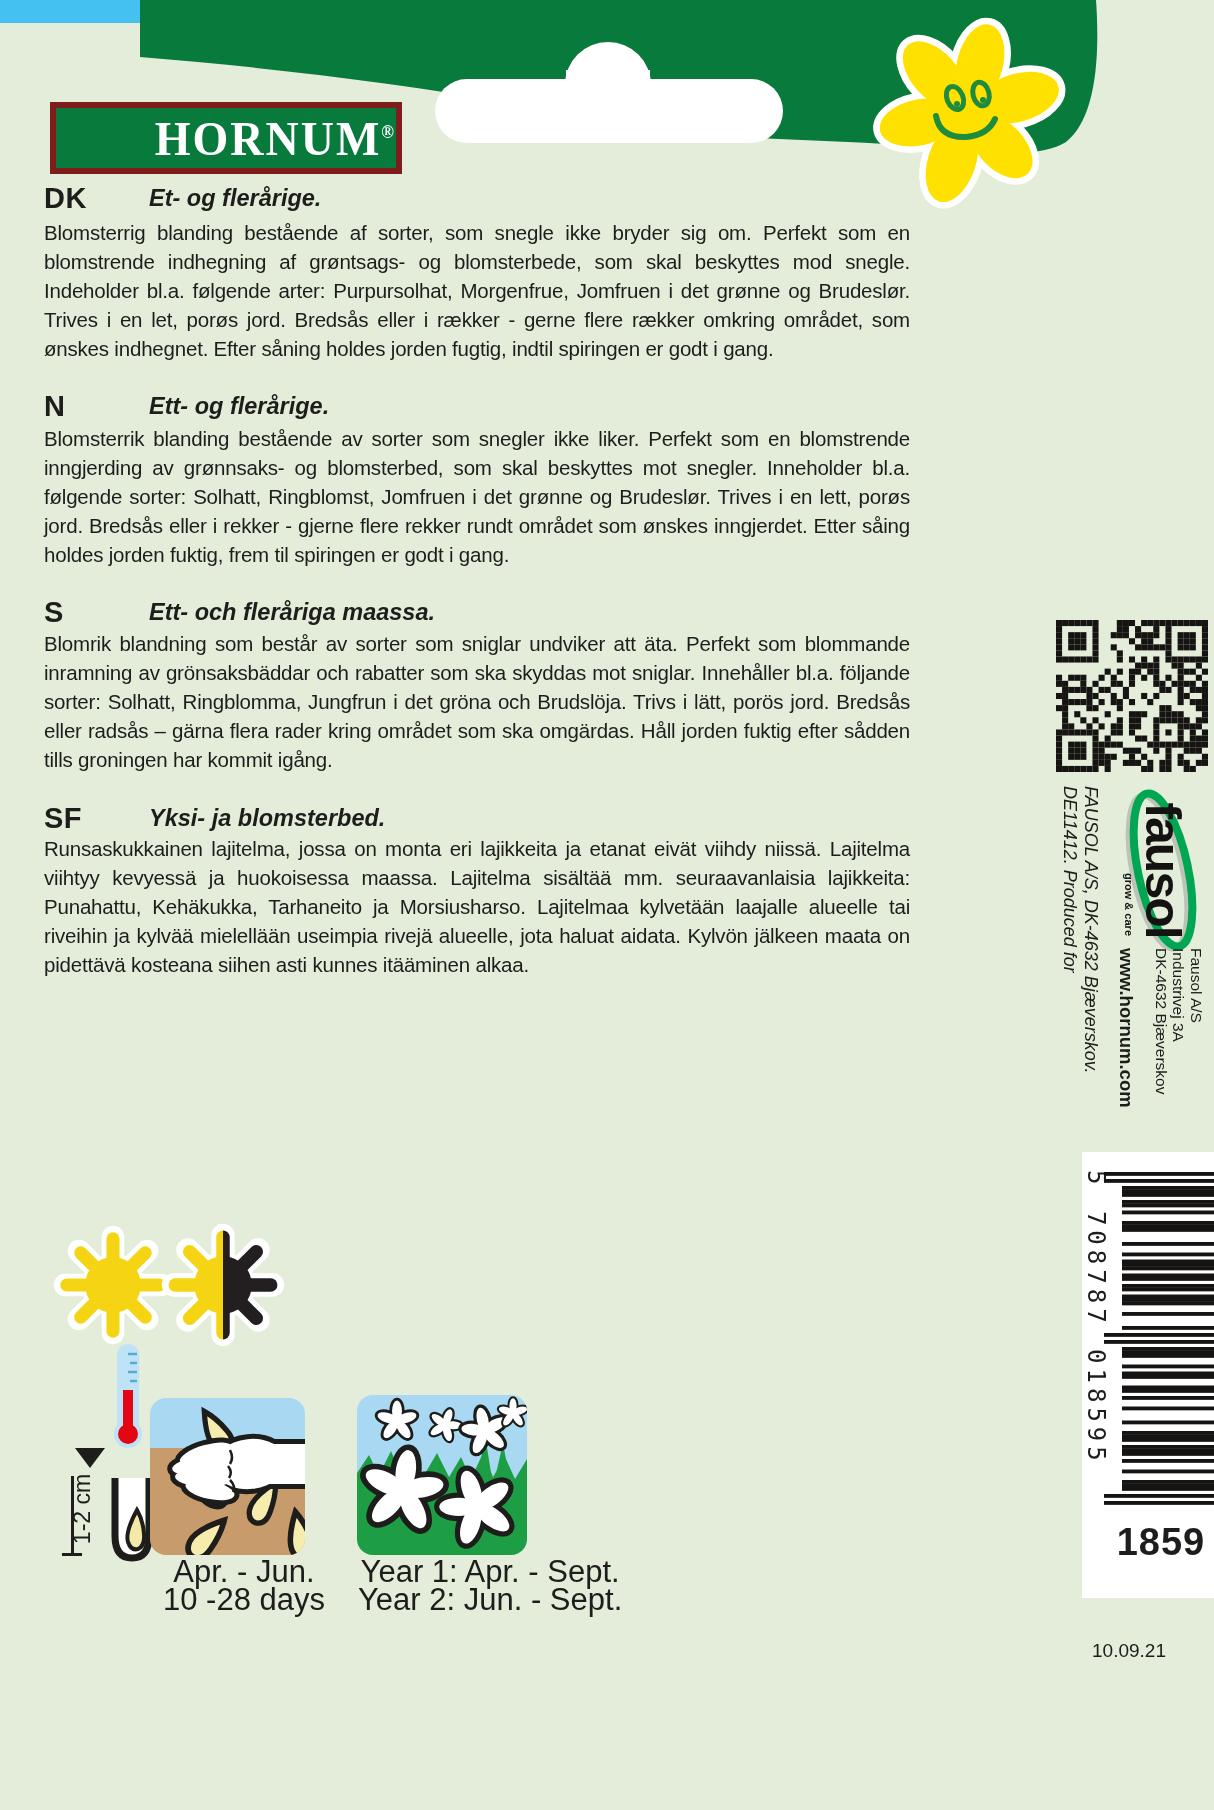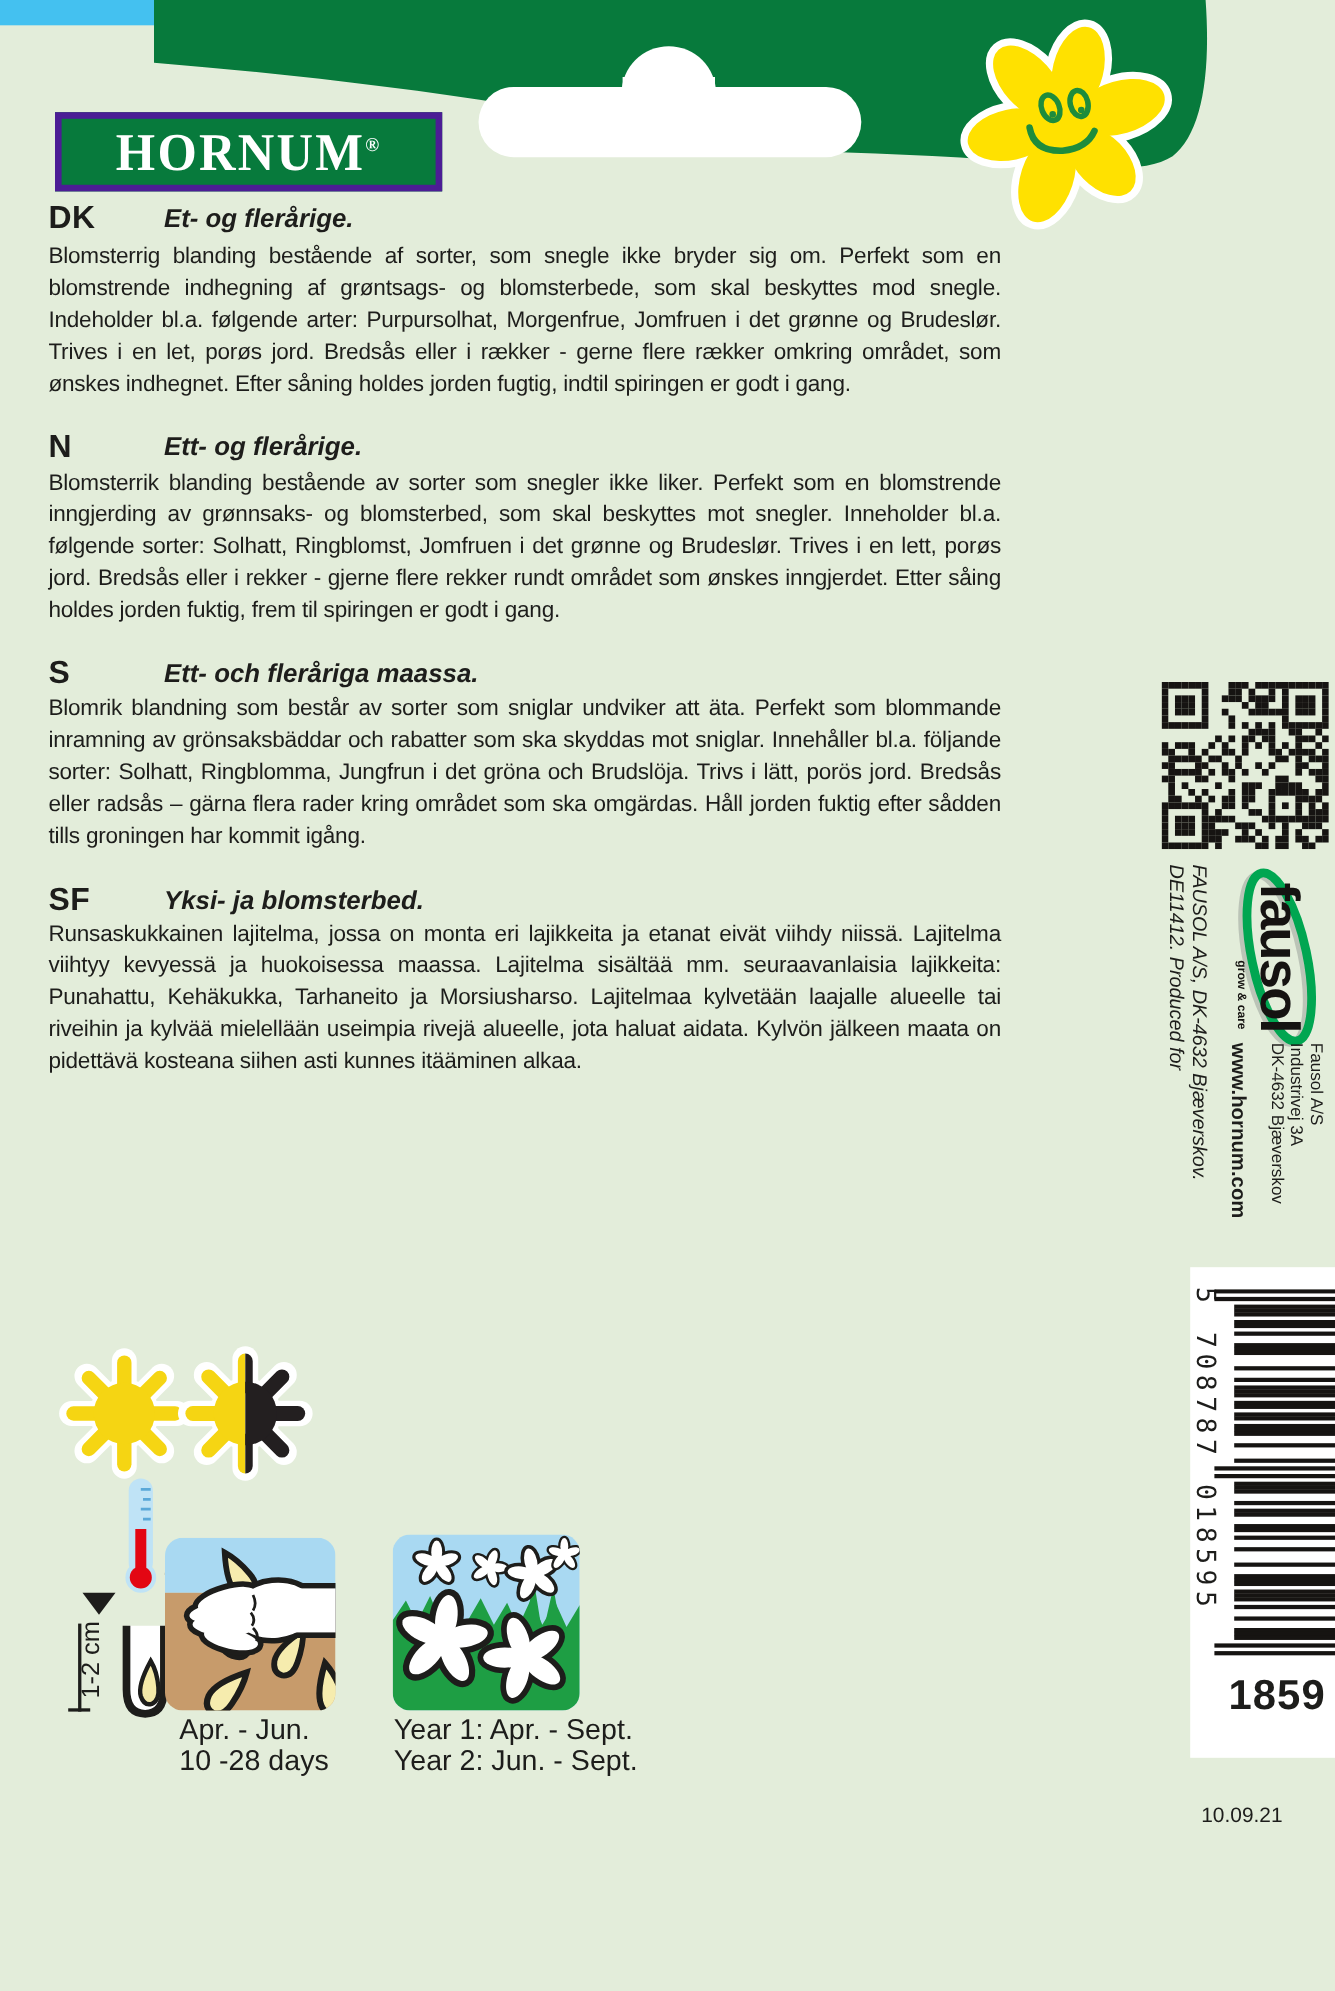--- a/index.html
+++ b/index.html
@@ -2,21 +2,21 @@
 <html><head>
 <meta charset="utf-8">
 <style>
   html,body{margin:0;padding:0;}
   .page{position:relative;width:1214px;height:1810px;background:#e3edda;overflow:hidden;
         font-family:"Liberation Sans",sans-serif;color:#1d1d1b;}
   .abs{position:absolute;}
 
   
   .hornum-box{left:50px;top:102px;width:352px;height:72px;background:#077a3c;
-      border:6px solid #4c1d95;box-sizing:border-box;display:flex;align-items:center;justify-content:center;}
+      border:6px solid #7f1d1d;box-sizing:border-box;display:flex;align-items:center;justify-content:flex-end;}
   .hornum-box .word{font-family:"Liberation Serif",serif;font-weight:700;font-size:46px;
       color:#fff;letter-spacing:2px;transform:scaleY(1.05);white-space:nowrap;}
   .hornum-box sup{font-size:17px;vertical-align:super;}
 
   
   .sec-head{display:flex;align-items:center;left:44px;width:866px;}
   .sec-head .code{width:58px;font-weight:700;font-size:29px;letter-spacing:.5px;}
   .sec-head .title{font-weight:700;font-style:italic;font-size:23.5px;margin-left:47px;}
   .sec-body{left:44px;width:866px;font-size:20.5px;line-height:29px;text-align:justify;letter-spacing:-.2px;}
 
@@ -35,21 +35,21 @@
   .bc-digits{position:absolute;left:0px;top:18px;height:345px;writing-mode:vertical-rl;
       font-family:"DejaVu Sans Mono",monospace;font-size:24px;letter-spacing:5px;word-spacing:2px;white-space:nowrap;}
   .bc-number{position:absolute;left:0;right:0;bottom:34px;text-align:center;padding-left:26px;
       font-weight:700;font-size:38px;letter-spacing:1px;}
   .bc-date{left:1092px;top:1640px;font-size:19px;}
 
   
   .temp-label{left:148px;top:1360px;font-size:26px;margin-top:48px;}
   .depth-label{left:37px;top:1496px;width:90px;height:26px;transform:rotate(-90deg);
       font-size:23px;text-align:center;white-space:nowrap;}
-  .cal-label{font-size:26px;line-height:28px;white-space:nowrap;}
+  .cal-label{font-size:31px;line-height:28px;white-space:nowrap;text-align:center;}
 </style>
 </head>
 <body>
 
 <div class="page">
 
   <svg class="abs" style="left:0;top:0" width="1214" height="215" viewBox="0 0 1214 215">
     <rect x="0" y="0" width="141" height="23" fill="#44c1f0"></rect>
     <path fill="#077a3c" d="M140,0 H1096 C1101,70 1092,122 1066,142 C1038,160 978,152 898,145 C798,137 688,141 592,119 C470,92 300,70 140,57 Z"></path>
     <g fill="#ffffff">

